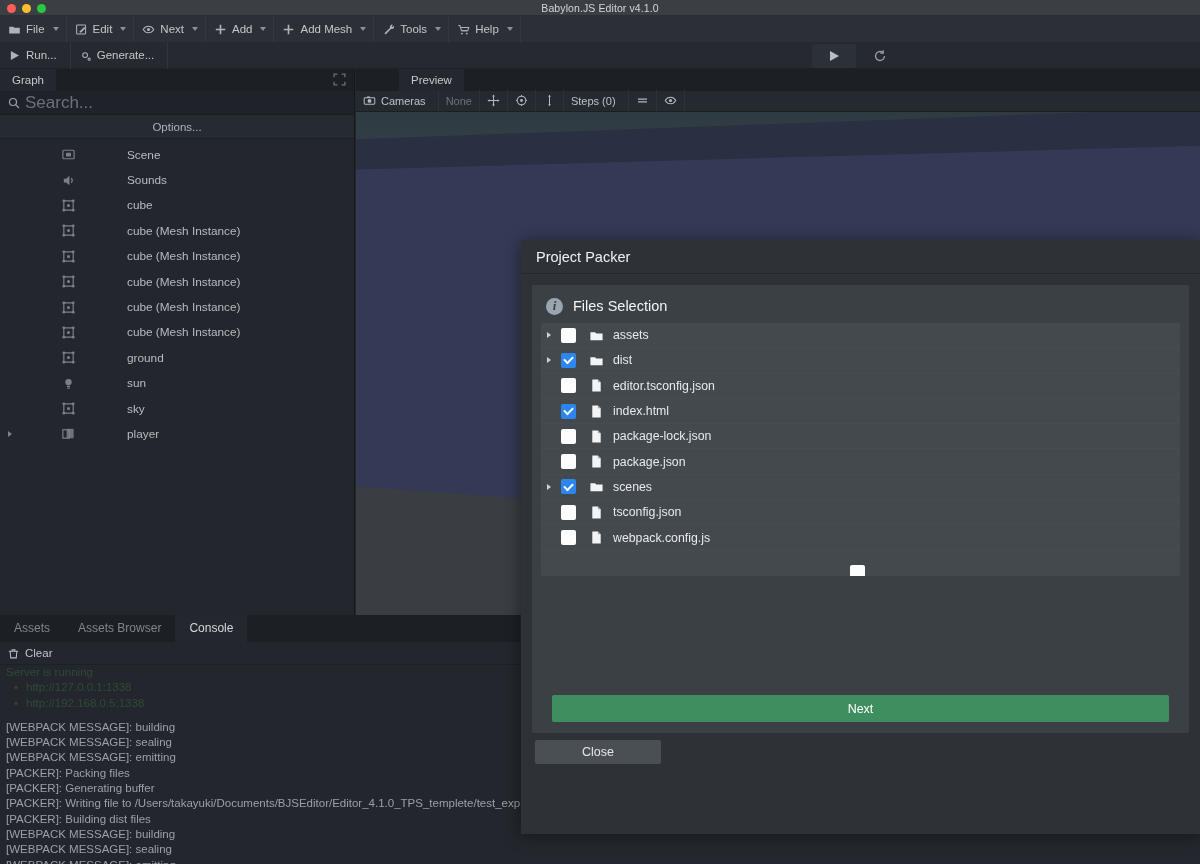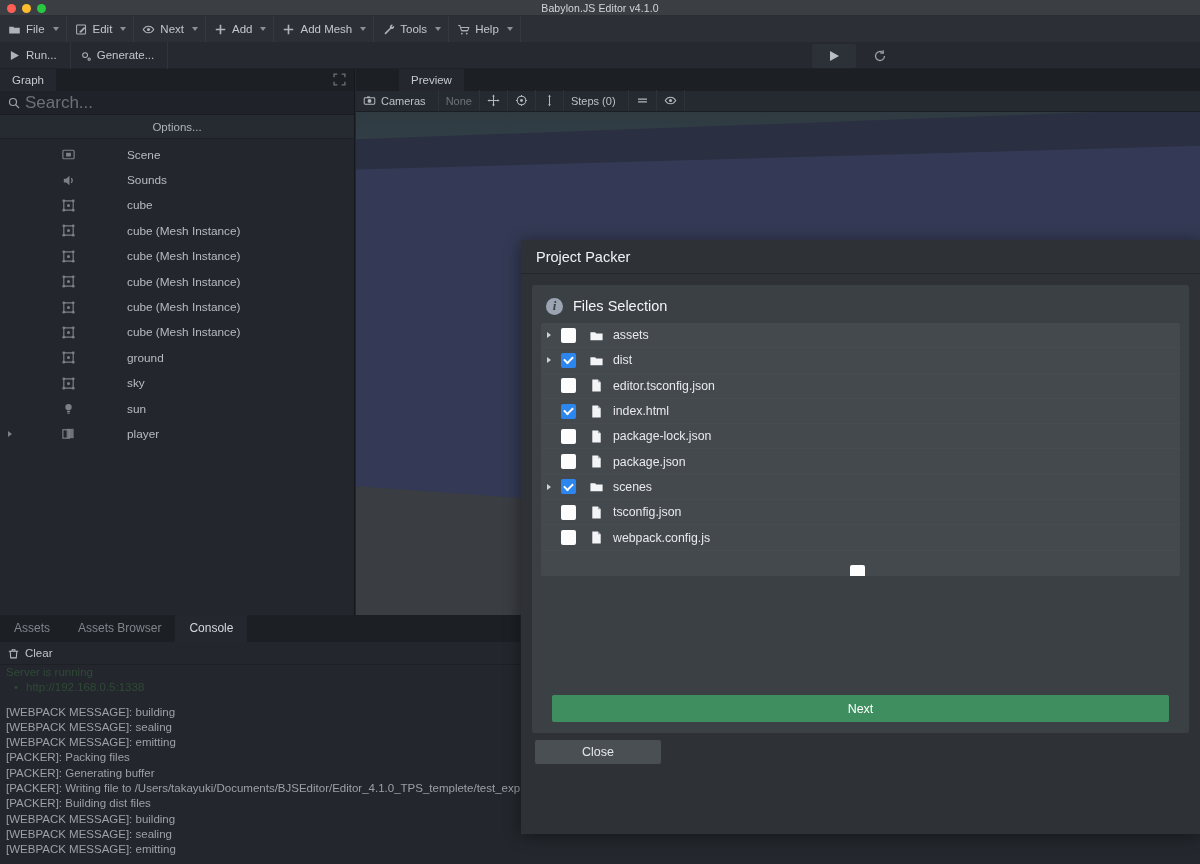--- a/index.html
+++ b/index.html
@@ -507,39 +507,39 @@
               <circle cx="13" cy="13" r="1.5" fill="#9ea3aa"></circle>
               <circle cx="8" cy="8" r="1.6" fill="#9ea3aa"></circle>
             </svg>
           </span>
           <span>ground</span>
         </div>
         <div class="tree-row">
           <span class="tw-arrow"></span>
           <span class="tw-icon">
             <svg width="15" height="15" viewBox="0 0 16 16">
+              <circle cx="8" cy="6.5" r="3.4" fill="#9ea3aa"></circle>
+              <path d="M6.3 11h3.4M6.7 13h2.6" stroke="#9ea3aa" stroke-width="1.3"></path>
+            </svg>
+          </span>
+          <span>sun</span>
+        </div>
+        <div class="tree-row">
+          <span class="tw-arrow"></span>
+          <span class="tw-icon">
+            <svg width="15" height="15" viewBox="0 0 16 16">
               <path d="M3 3h10v10H3z" fill="none" stroke="#9ea3aa" stroke-width="1.25"></path>
               <circle cx="3" cy="3" r="1.5" fill="#9ea3aa"></circle>
               <circle cx="13" cy="3" r="1.5" fill="#9ea3aa"></circle>
               <circle cx="3" cy="13" r="1.5" fill="#9ea3aa"></circle>
               <circle cx="13" cy="13" r="1.5" fill="#9ea3aa"></circle>
               <circle cx="8" cy="8" r="1.6" fill="#9ea3aa"></circle>
             </svg>
           </span>
           <span>sky</span>
-        </div>
-        <div class="tree-row">
-          <span class="tw-arrow"></span>
-          <span class="tw-icon">
-            <svg width="15" height="15" viewBox="0 0 16 16">
-              <circle cx="8" cy="6.5" r="3.4" fill="#9ea3aa"></circle>
-              <path d="M6.3 11h3.4M6.7 13h2.6" stroke="#9ea3aa" stroke-width="1.3"></path>
-            </svg>
-          </span>
-          <span>sun</span>
         </div>
         <div class="tree-row">
           <span class="tw-arrow has"></span>
           <span class="tw-icon">
             <svg width="15" height="15" viewBox="0 0 16 16">
               <rect x="2" y="4" width="7" height="9" fill="none" stroke="#9ea3aa" stroke-width="1.25"></rect>
               <rect x="6" y="3" width="7.5" height="10" fill="#9ea3aa" opacity=".85"></rect>
             </svg>
           </span>
           <span>player</span>
@@ -621,20 +621,21 @@
     <div class="clear-row">
       <div class="clear-btn">
         <svg width="13" height="13" viewBox="0 0 14 14">
           <path d="M2 4.5h10M5.5 4.5V3h3v1.5M3.4 4.5l.6 7.2h6l.6-7.2" fill="none" stroke="#b8bdc3" stroke-width="1.1"></path>
         </svg>
         <span>Clear</span>
       </div>
     </div>
     <div class="console-body" id="console-body">
         <div class="c-line green">Server is running</div>
+        <div class="c-line green url">http://127.0.0.1:1338</div>
         <div class="c-line green url">http://192.168.0.5:1338</div>
         <div class="c-spacer"></div>
         <div class="c-line">[WEBPACK MESSAGE]: building</div>
         <div class="c-line">[WEBPACK MESSAGE]: sealing</div>
         <div class="c-line">[WEBPACK MESSAGE]: emitting</div>
         <div class="c-line">[PACKER]: Packing files</div>
         <div class="c-line">[PACKER]: Generating buffer</div>
         <div class="c-line">[PACKER]: Writing file to /Users/takayuki/Documents/BJSEditor/Editor_4.1.0_TPS_templete/test_export.zip</div>
         <div class="c-line">[PACKER]: Building dist files</div>
         <div class="c-line">[WEBPACK MESSAGE]: building</div>

